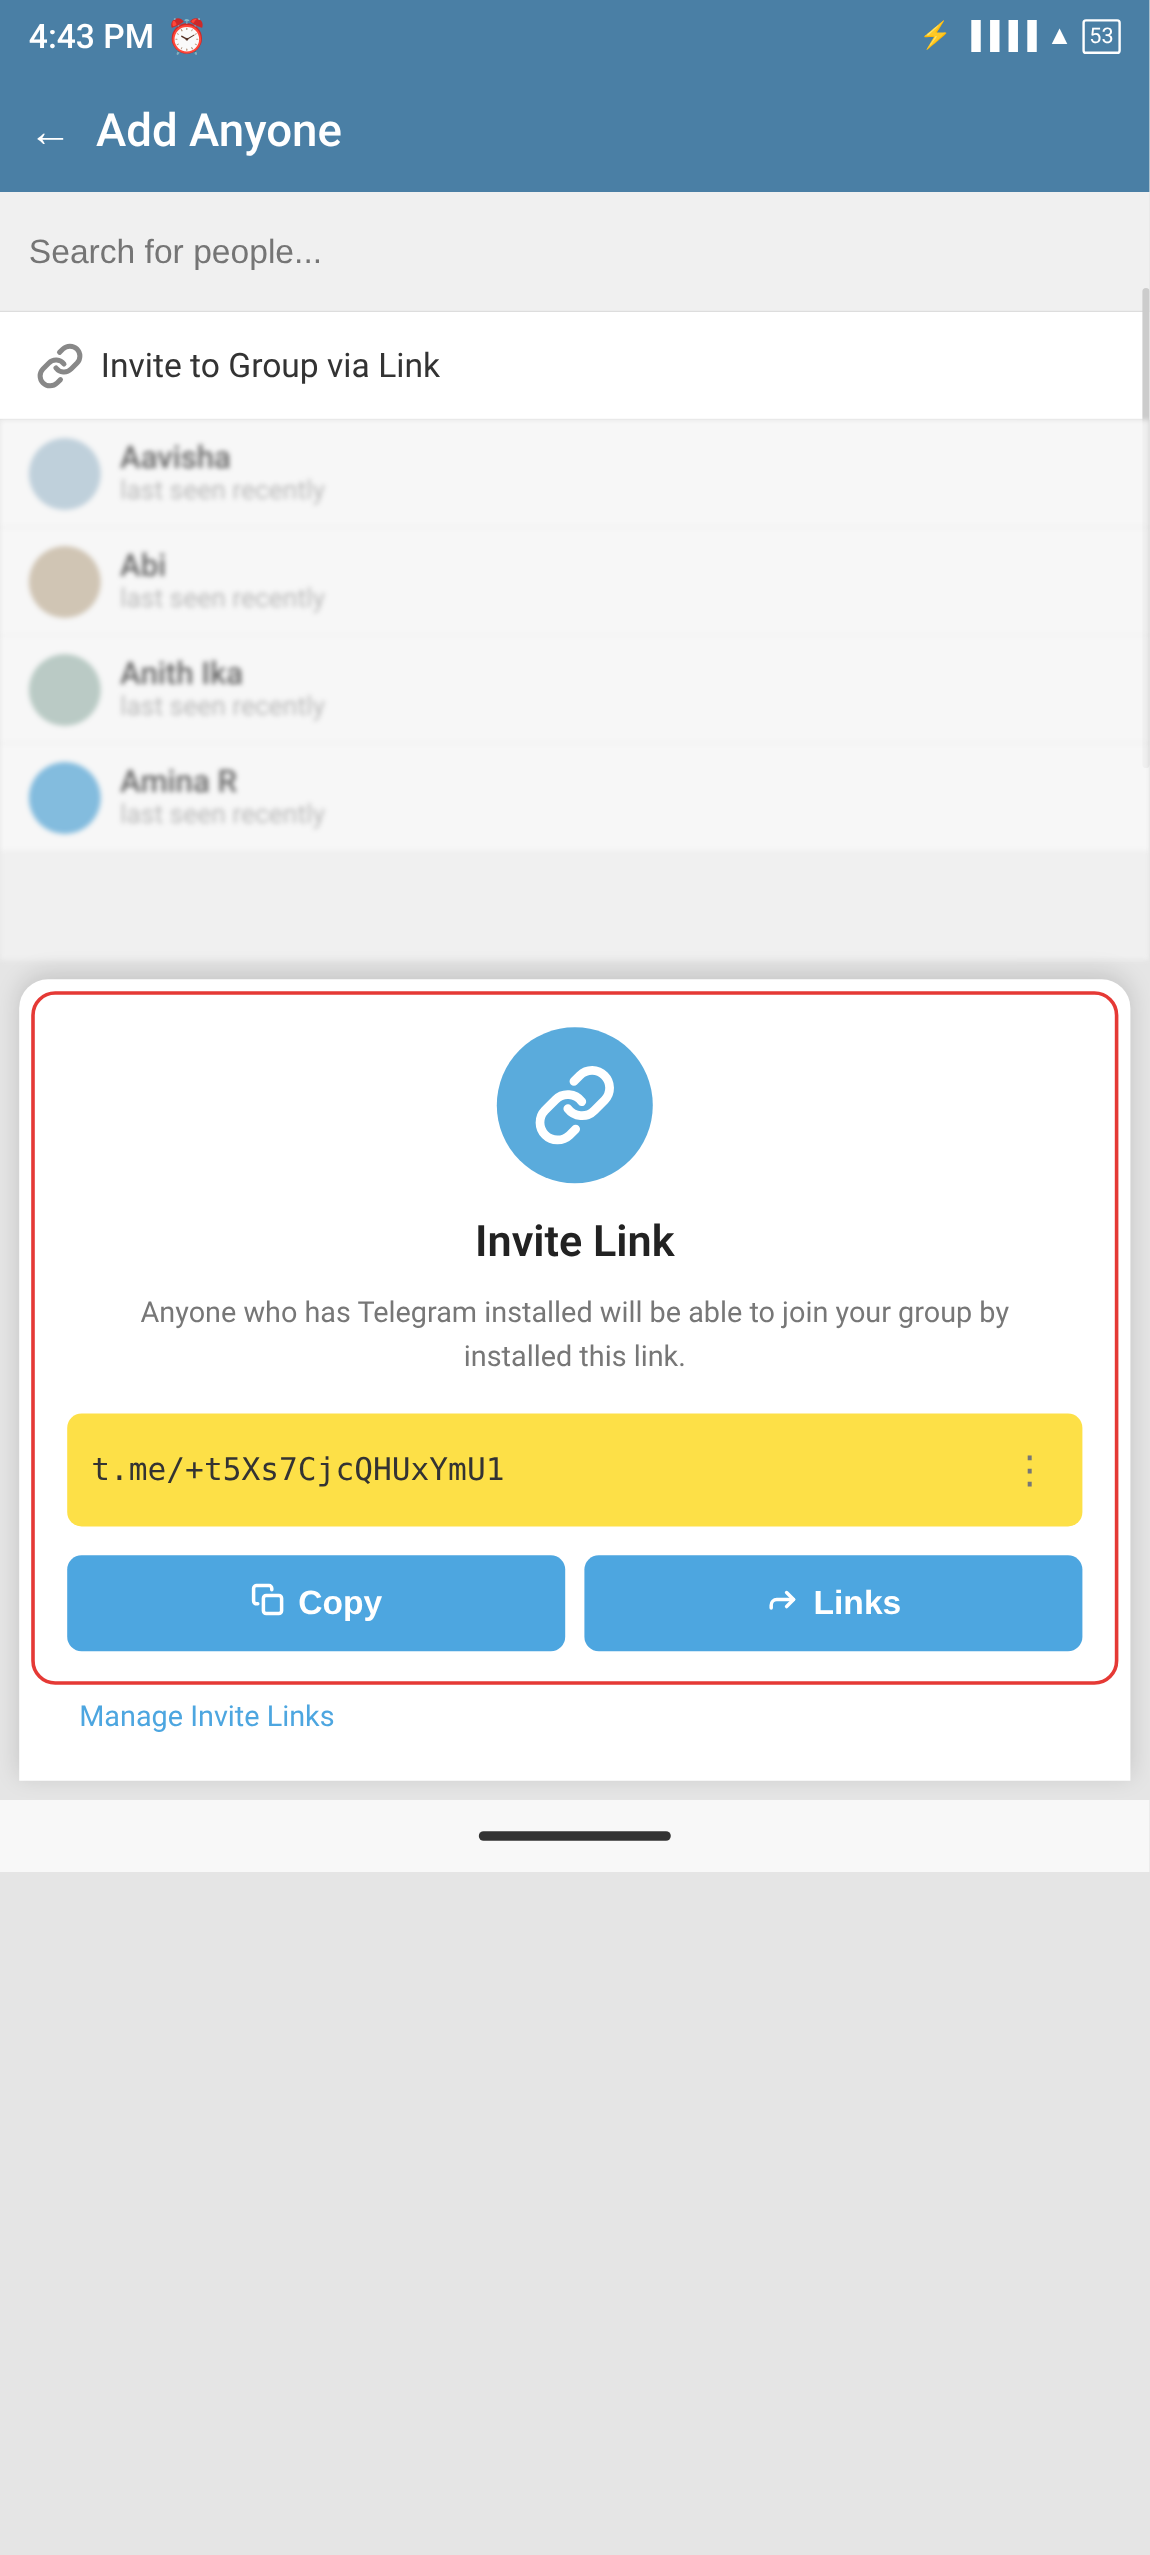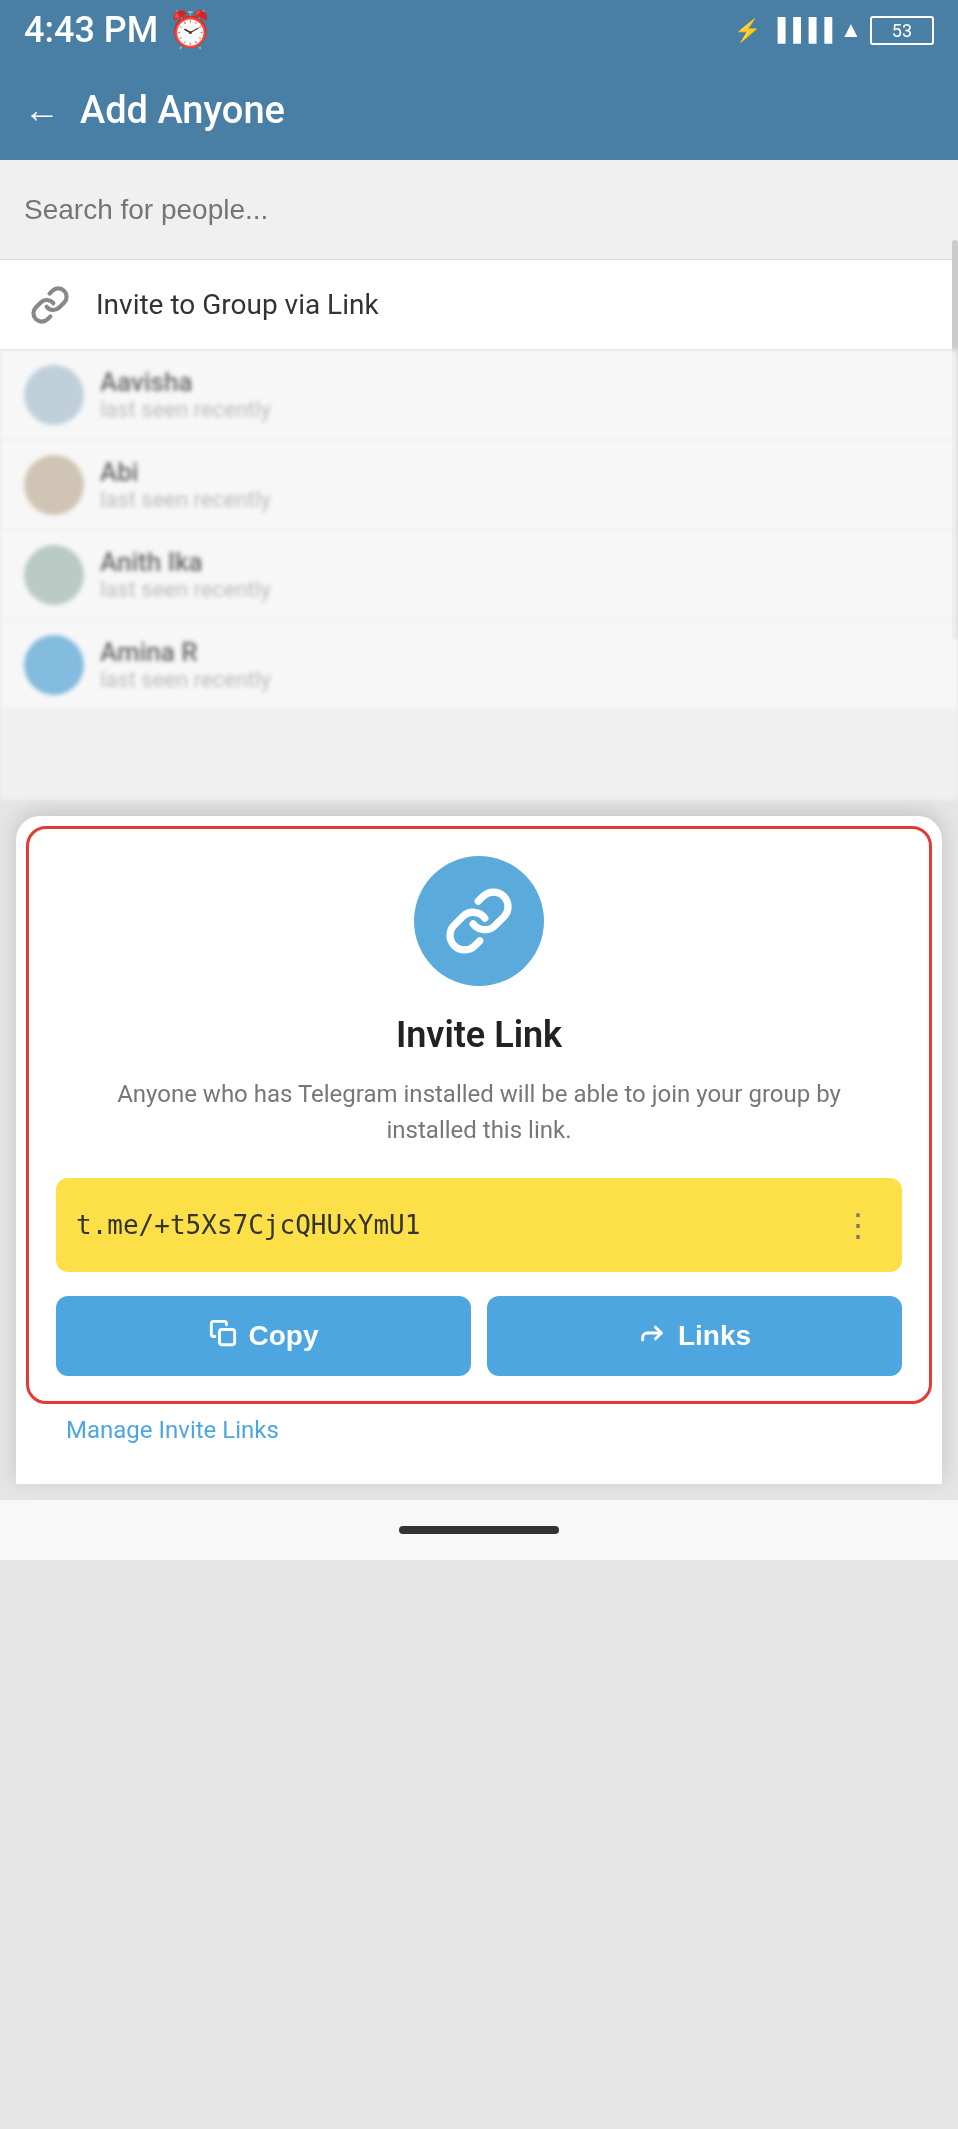--- a/index.html
+++ b/index.html
@@ -17,37 +17,37 @@
     .status-bar {
       background: #4a7fa5;
       height: 60px;
       display: flex;
       align-items: center;
       justify-content: space-between;
       padding: 0 24px;
     }
     .status-time {
       color: white;
-      font-size: 36px;
+      font-size: 28px;
       font-weight: 500;
       display: flex;
       align-items: center;
       gap: 10px;
     }
     .status-icons {
       display: flex;
       align-items: center;
       gap: 8px;
       color: white;
       font-size: 22px;
     }
     .battery-box {
       border: 2px solid white;
       border-radius: 3px;
-      padding: 2px 20px;
+      padding: 2px 4px;
       font-size: 18px;
       position: relative;
     }
 
     
     .app-bar {
       background: #4a7fa5;
       height: 100px;
       display: flex;
       align-items: center;
@@ -83,21 +83,21 @@
       width: 100%;
     }
 
     
     .invite-row {
       background: white;
       height: 90px;
       display: flex;
       align-items: center;
       padding: 0 24px;
-      gap: 20px;
+      gap: 8px;
       border-bottom: 1px solid #e0e0e0;
     }
     .link-icon-small {
       width: 52px;
       height: 52px;
       display: flex;
       align-items: center;
       justify-content: center;
     }
     .invite-text {

